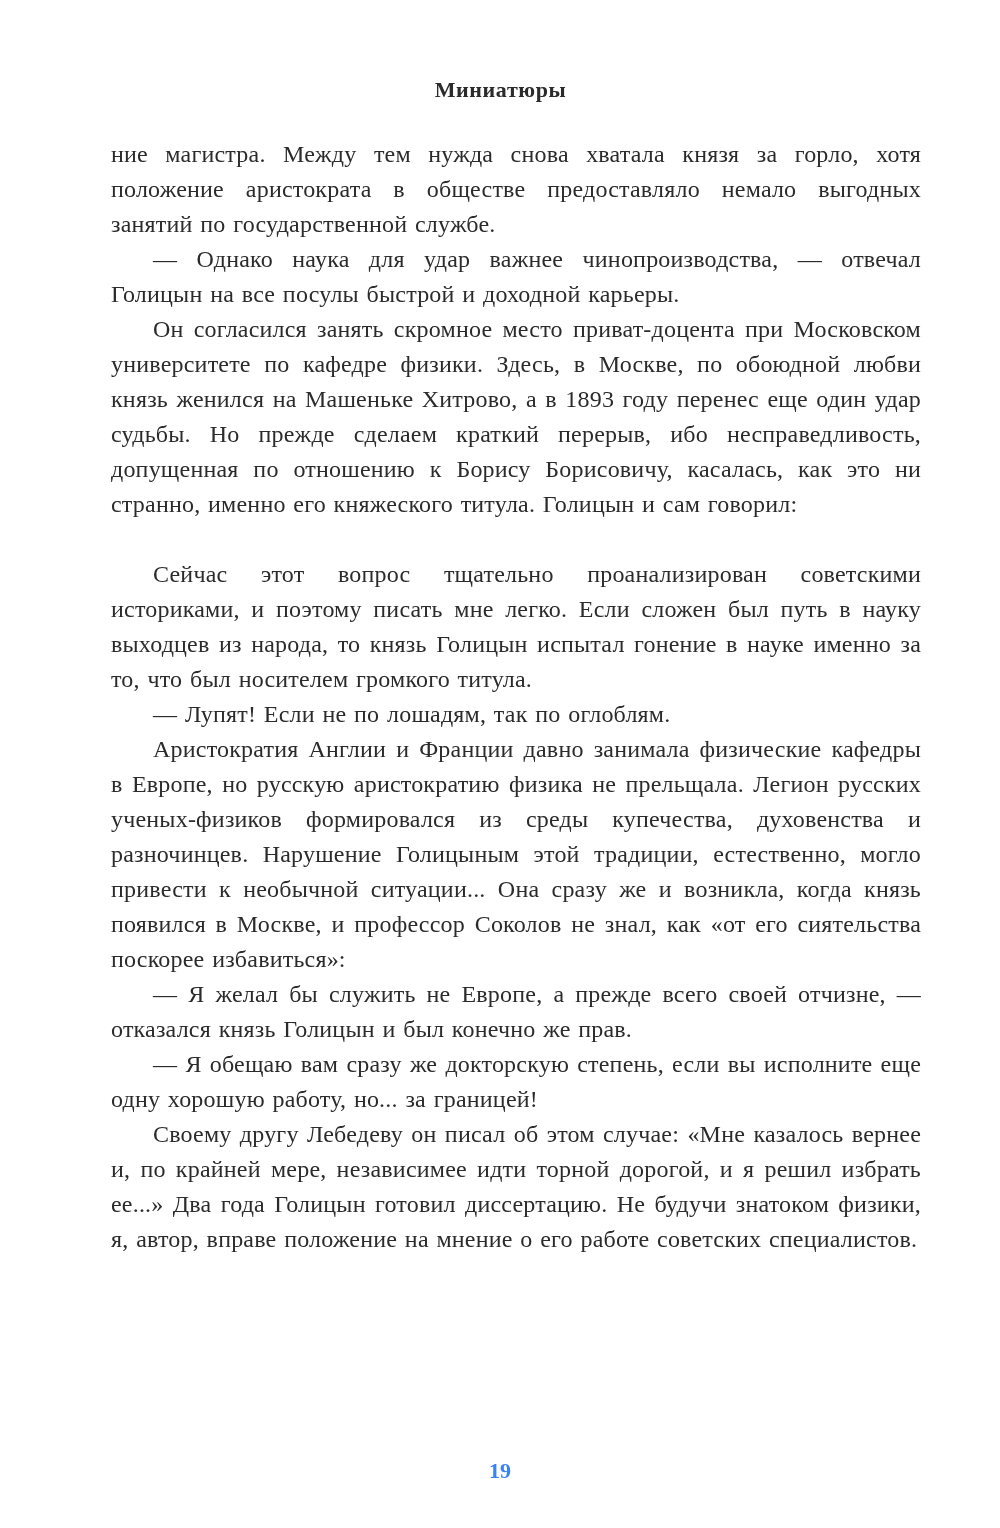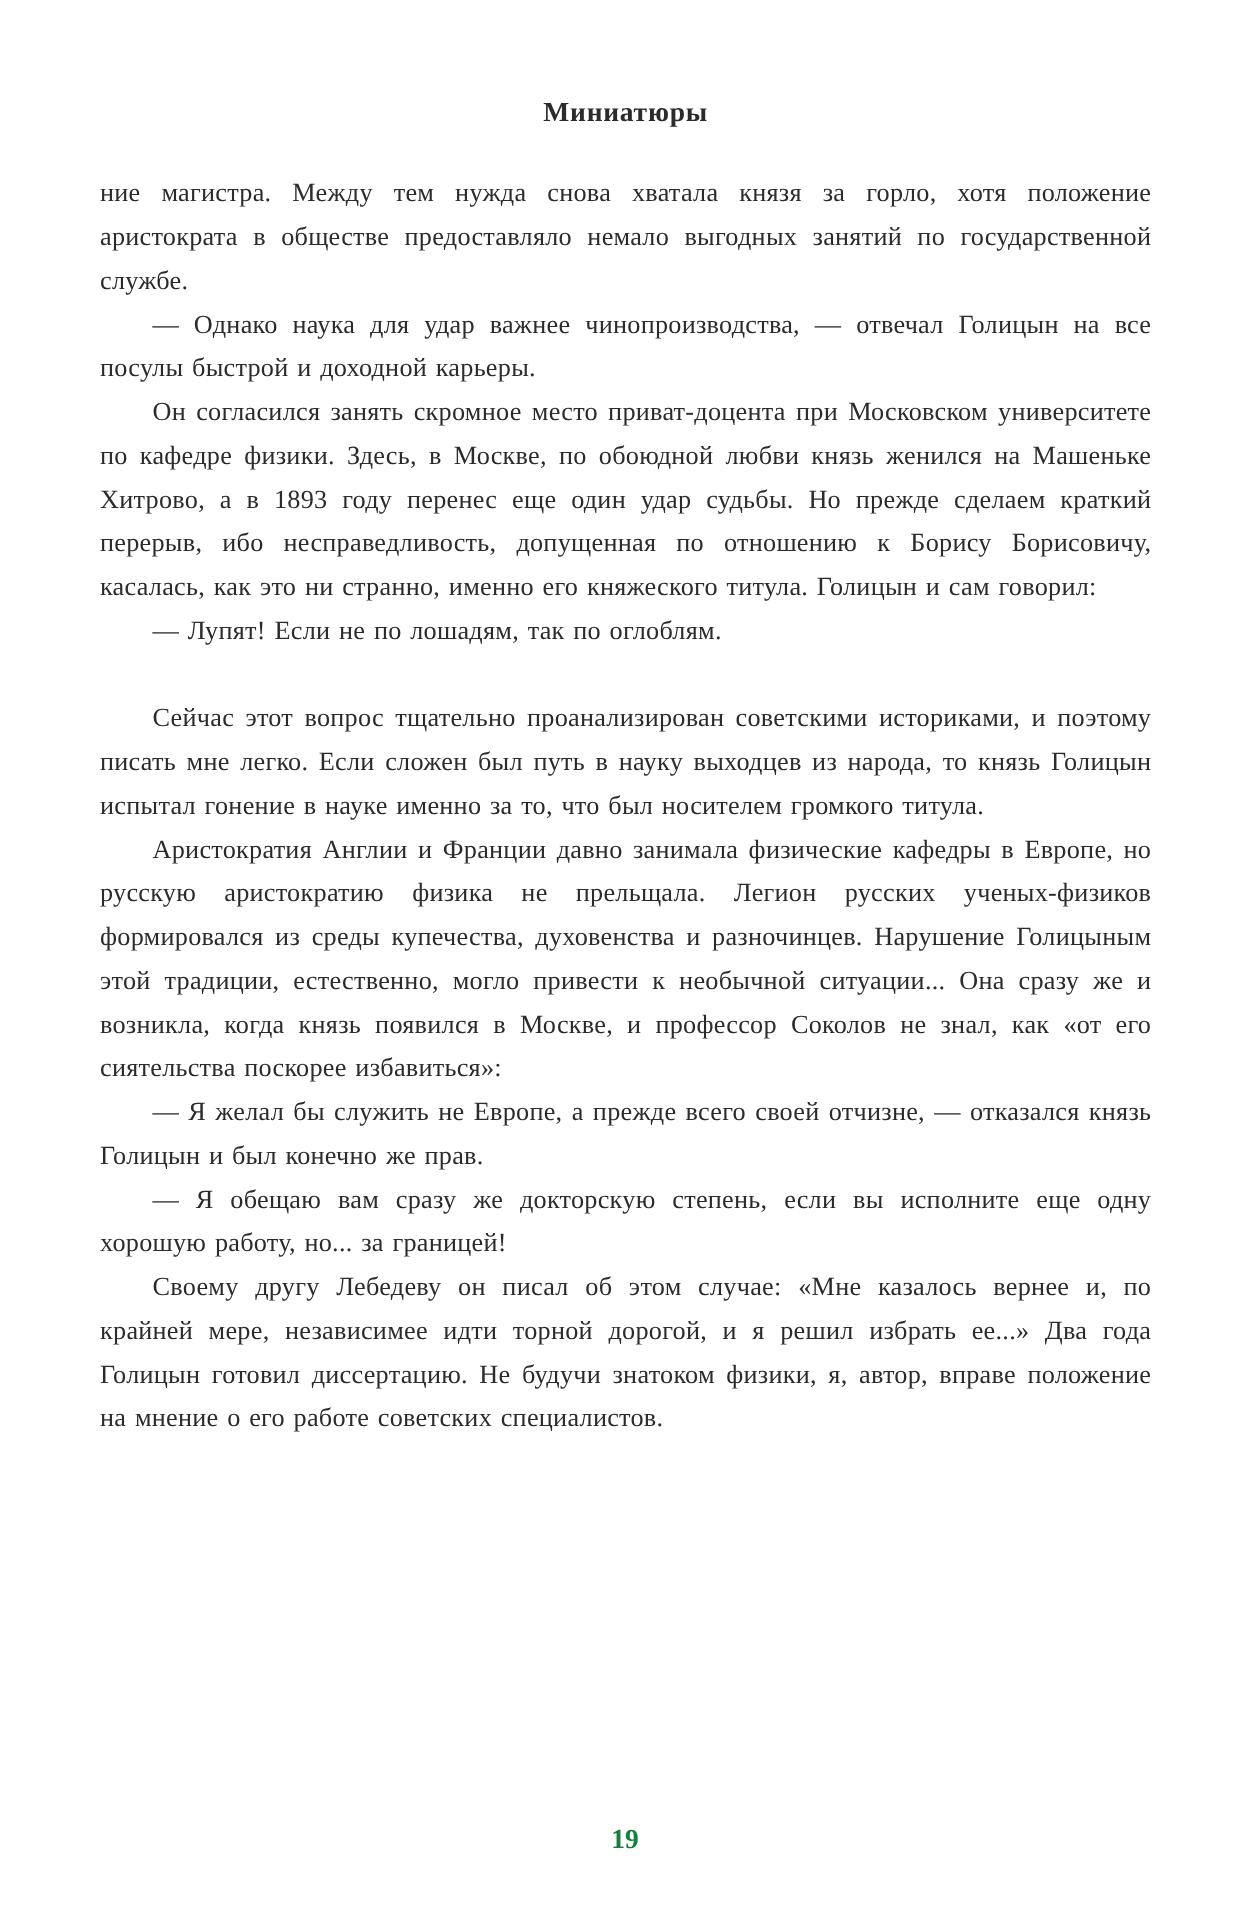--- a/index.html
+++ b/index.html
@@ -21,60 +21,61 @@
   }
   .running-head {
     text-align: center;
     font-weight: bold;
     font-size: 22px;
     line-height: 27px;
     letter-spacing: 0.6px;
     margin: 0 0 34px 0;
   }
   .text-block {
-    font-size: 21px;
+    font-size: 24px;
     line-height: 35px;
     text-align: justify;
     letter-spacing: 0.2px;
     word-spacing: 1.5px;
+    margin-left: 31px;
   }
   .para {
     margin: 0;
     padding: 0;
   }
   .para.indent {
     text-indent: 42px;
   }
   .section-break {
     margin-top: 35px;
   }
   .folio {
     position: absolute;
     left: 0;
     right: 0;
     bottom: 44px;
     text-align: center;
     font-size: 22px;
     font-weight: bold;
-    color: #15803d;
+    color: #3b82f6;
   }
 </style>
 </head>
 <body>
 
 <div class="page">
 
   <header class="running-head">Миниатюры</header>
 
   <main class="text-block">
     <p class="para no-indent">ние магистра. Между тем нужда снова хватала князя за горло, хотя положение аристократа в обществе предоставляло немало выгодных занятий по государственной службе.</p>
     <p class="para indent">— Однако наука для удар важнее чинопроизводства, — отвечал Голицын на все посулы быстрой и доходной карьеры.</p>
     <p class="para indent">Он согласился занять скромное место приват-доцента при Московском университете по кафедре физики. Здесь, в Москве, по обоюдной любви князь женился на Машеньке Хитрово, а в 1893 году перенес еще один удар судьбы. Но прежде сделаем краткий перерыв, ибо несправедливость, допущенная по отношению к Борису Борисовичу, касалась, как это ни странно, именно его княжеского титула. Голицын и сам говорил:</p>
+    <p class="para indent section-break">Сейчас этот вопрос тщательно проанализирован советскими историками, и поэтому писать мне легко. Если сложен был путь в науку выходцев из народа, то князь Голицын испытал гонение в науке именно за то, что был носителем громкого титула.</p>
     <p class="para indent">— Лупят! Если не по лошадям, так по оглоблям.</p>
-    <p class="para indent section-break">Сейчас этот вопрос тщательно проанализирован советскими историками, и поэтому писать мне легко. Если сложен был путь в науку выходцев из народа, то князь Голицын испытал гонение в науке именно за то, что был носителем громкого титула.</p>
     <p class="para indent">Аристократия Англии и Франции давно занимала физические кафедры в Европе, но русскую аристократию физика не прельщала. Легион русских ученых-физиков формировался из среды купечества, духовенства и разночинцев. Нарушение Голицыным этой традиции, естественно, могло привести к необычной ситуации... Она сразу же и возникла, когда князь появился в Москве, и профессор Соколов не знал, как «от его сиятельства поскорее избавиться»:</p>
     <p class="para indent">— Я желал бы служить не Европе, а прежде всего своей отчизне, — отказался князь Голицын и был конечно же прав.</p>
     <p class="para indent">— Я обещаю вам сразу же докторскую степень, если вы исполните еще одну хорошую работу, но... за границей!</p>
     <p class="para indent">Своему другу Лебедеву он писал об этом случае: «Мне казалось вернее и, по крайней мере, независимее идти торной дорогой, и я решил избрать ее...» Два года Голицын готовил диссертацию. Не будучи знатоком физики, я, автор, вправе положение на мнение о его работе советских специалистов.</p>
   </main>
 
   <footer class="folio">19</footer>
 
 </div>
 

